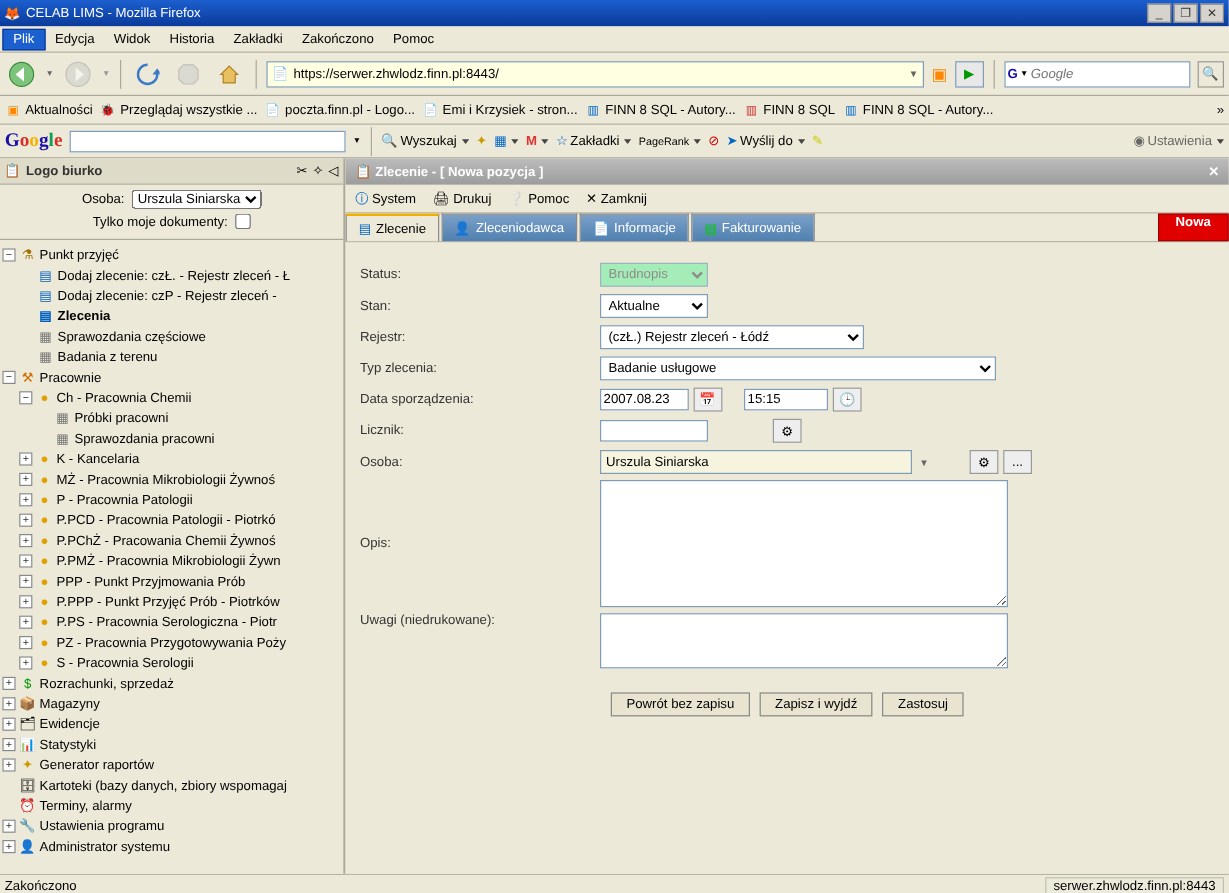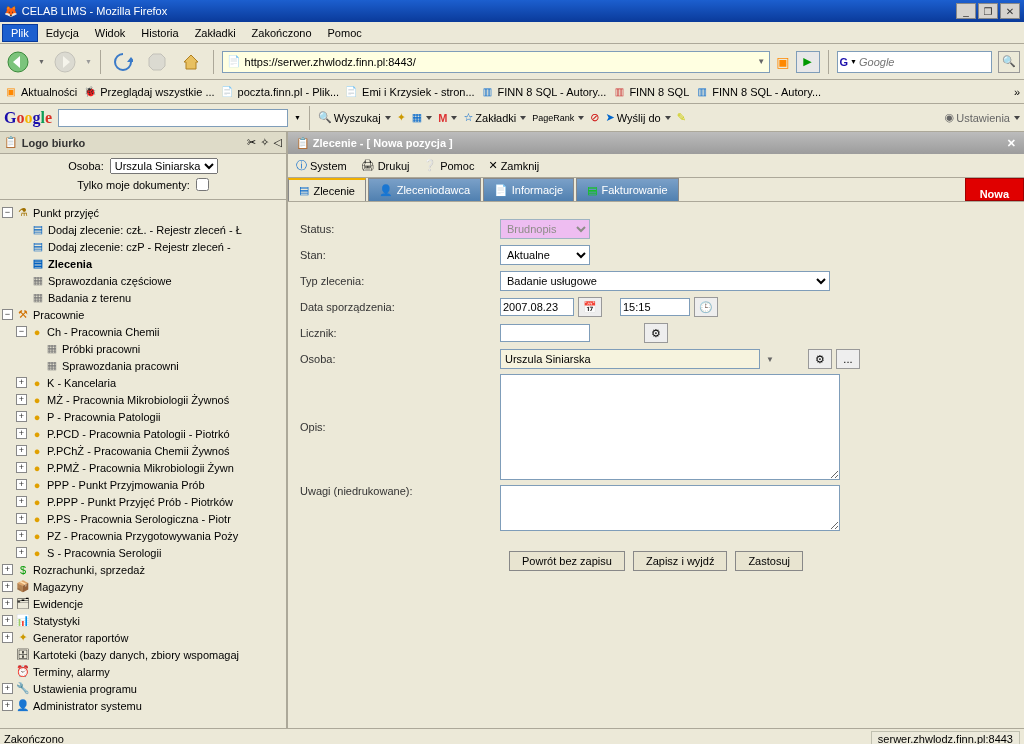--- a/index.html
+++ b/index.html
@@ -43,21 +43,21 @@
 .ic { width: 16px; height: 14px; display: inline-flex; align-items: center; justify-content: center; font-size: 11px; }
 .ic.fl { color: #a07000; } .ic.pp { color: #d07000; } .ic.db { color: #0060c0; } .ic.gr { color: #777; } .ic.or { color: #e0a000; }
 .tnode.bold { font-weight: bold; }
 .right-panel { flex: 1; background: #ece9d8; display: flex; flex-direction: column; }
 .rp-hdr { background: #a0a0a0; background: linear-gradient(#bcbcbc,#9c9c9c); color: #fff; height: 22px; display: flex; align-items: center; padding: 0 8px; font-weight: bold; justify-content: space-between; }
 .rp-menu { background: #ece9d8; border-bottom: 1px solid #aca899; height: 24px; display: flex; align-items: center; padding: 0 8px; gap: 14px; }
 .rp-menu .mi { display: flex; align-items: center; gap: 3px; cursor: default; }
 .tabs { display: flex; background: #ece9d8; border-bottom: 1px solid #aca899; height: 24px; align-items: stretch; }
 .tab { display: flex; align-items: center; gap: 4px; padding: 0 10px; border: 1px solid #888; border-bottom: none; margin-right: 2px; background: linear-gradient(#7aa0c8,#5080b0); color: #fff; cursor: default; }
 .tab.active { background: #ece9d8; color: #000; border-top: 2px solid #f0b000; }
-.tabs .nowa { margin-left: auto; background: #e00000; color: #fff; font-weight: bold; display: flex; align-items: flex-end; padding: 0 14px; border: 1px solid #a00000; }
+.tabs .nowa { margin-left: auto; background: #e00000; color: #fff; font-weight: bold; display: flex; align-items: flex-start; padding: 0 14px; border: 1px solid #a00000; }
 .form { flex: 1; overflow: auto; padding: 16px 12px; background: #ece9d8; }
 .frow { display: flex; align-items: center; margin-bottom: 4px; min-height: 22px; }
 .frow .lbl { width: 200px; color: #333; }
 .frow select, .frow input[type=text], .frow textarea { font-size: 11px; border: 1px solid #7f9db9; background: #fff; padding: 1px 2px; }
 .frow select { height: 20px; }
 .frow input[type=text] { height: 18px; }
 .osoba-box { width: 260px; background: #f6f3de; border: 1px solid #7f9db9; height: 20px; padding: 2px 4px; display: flex; align-items: center; }
 .ico-btn { width: 24px; height: 20px; border: 1px solid #999; background: #eee; display: inline-flex; align-items: center; justify-content: center; margin-left: 4px; }
 .form-btns { display: flex; gap: 8px; justify-content: center; margin-top: 20px; }
 .form-btns button { border: 1px solid #888; background: #e8e4d0; padding: 3px 12px; font-size: 11px; cursor: default; }
@@ -142,21 +142,21 @@
   <span class="bm">
       <span class="fav" style="color:#f80">▣</span>
       <span>Aktualności</span>
     </span>
   <span class="bm">
       <span class="fav" style="color:#c00">🐞</span>
       <span>Przeglądaj wszystkie ...</span>
     </span>
   <span class="bm">
       <span class="fav">📄</span>
-      <span>poczta.finn.pl - Plik...</span>
+      <span>poczta.finn.pl - Logo...</span>
     </span>
   <span class="bm">
       <span class="fav">📄</span>
       <span>Emi i Krzysiek - stron...</span>
     </span>
   <span class="bm">
       <span class="fav" style="color:#06c">▥</span>
       <span>FINN 8 SQL - Autory...</span>
     </span>
   <span class="bm">
@@ -408,25 +408,29 @@
           <span style="color:#0c0">▤</span>
           <span>Fakturowanie</span>
         </div>
       <div class="nowa">
           <span>Nowa</span>
         </div>
     </div>
     <div class="form">
       <div class="frow">
           <span class="lbl">Status:</span>
-        <select style="width:90px;background:#f0abfc;color:#666" disabled=""><option>Brudnopis</option></select>
+        <select style="width:90px;background:#86efac;color:#666" disabled=""><option>Brudnopis</option></select>
         </div>
       <div class="frow">
           <span class="lbl">Stan:</span>
         <select style="width:90px"><option>Aktualne</option></select>
+        </div>
+      <div class="frow">
+          <span class="lbl">Rejestr:</span>
+        <select style="width:220px"><option>(czŁ.) Rejestr zleceń - Łódź</option></select>
         </div>
       <div class="frow">
           <span class="lbl">Typ zlecenia:</span>
         <select style="width:330px"><option>Badanie usługowe</option></select>
         </div>
       <div class="frow">
           <span class="lbl">Data sporządzenia:</span>
         <input type="text" style="width: 74px;" value="2007.08.23">
         <span class="ico-btn">📅</span>
         <span style="width:18px"></span>

